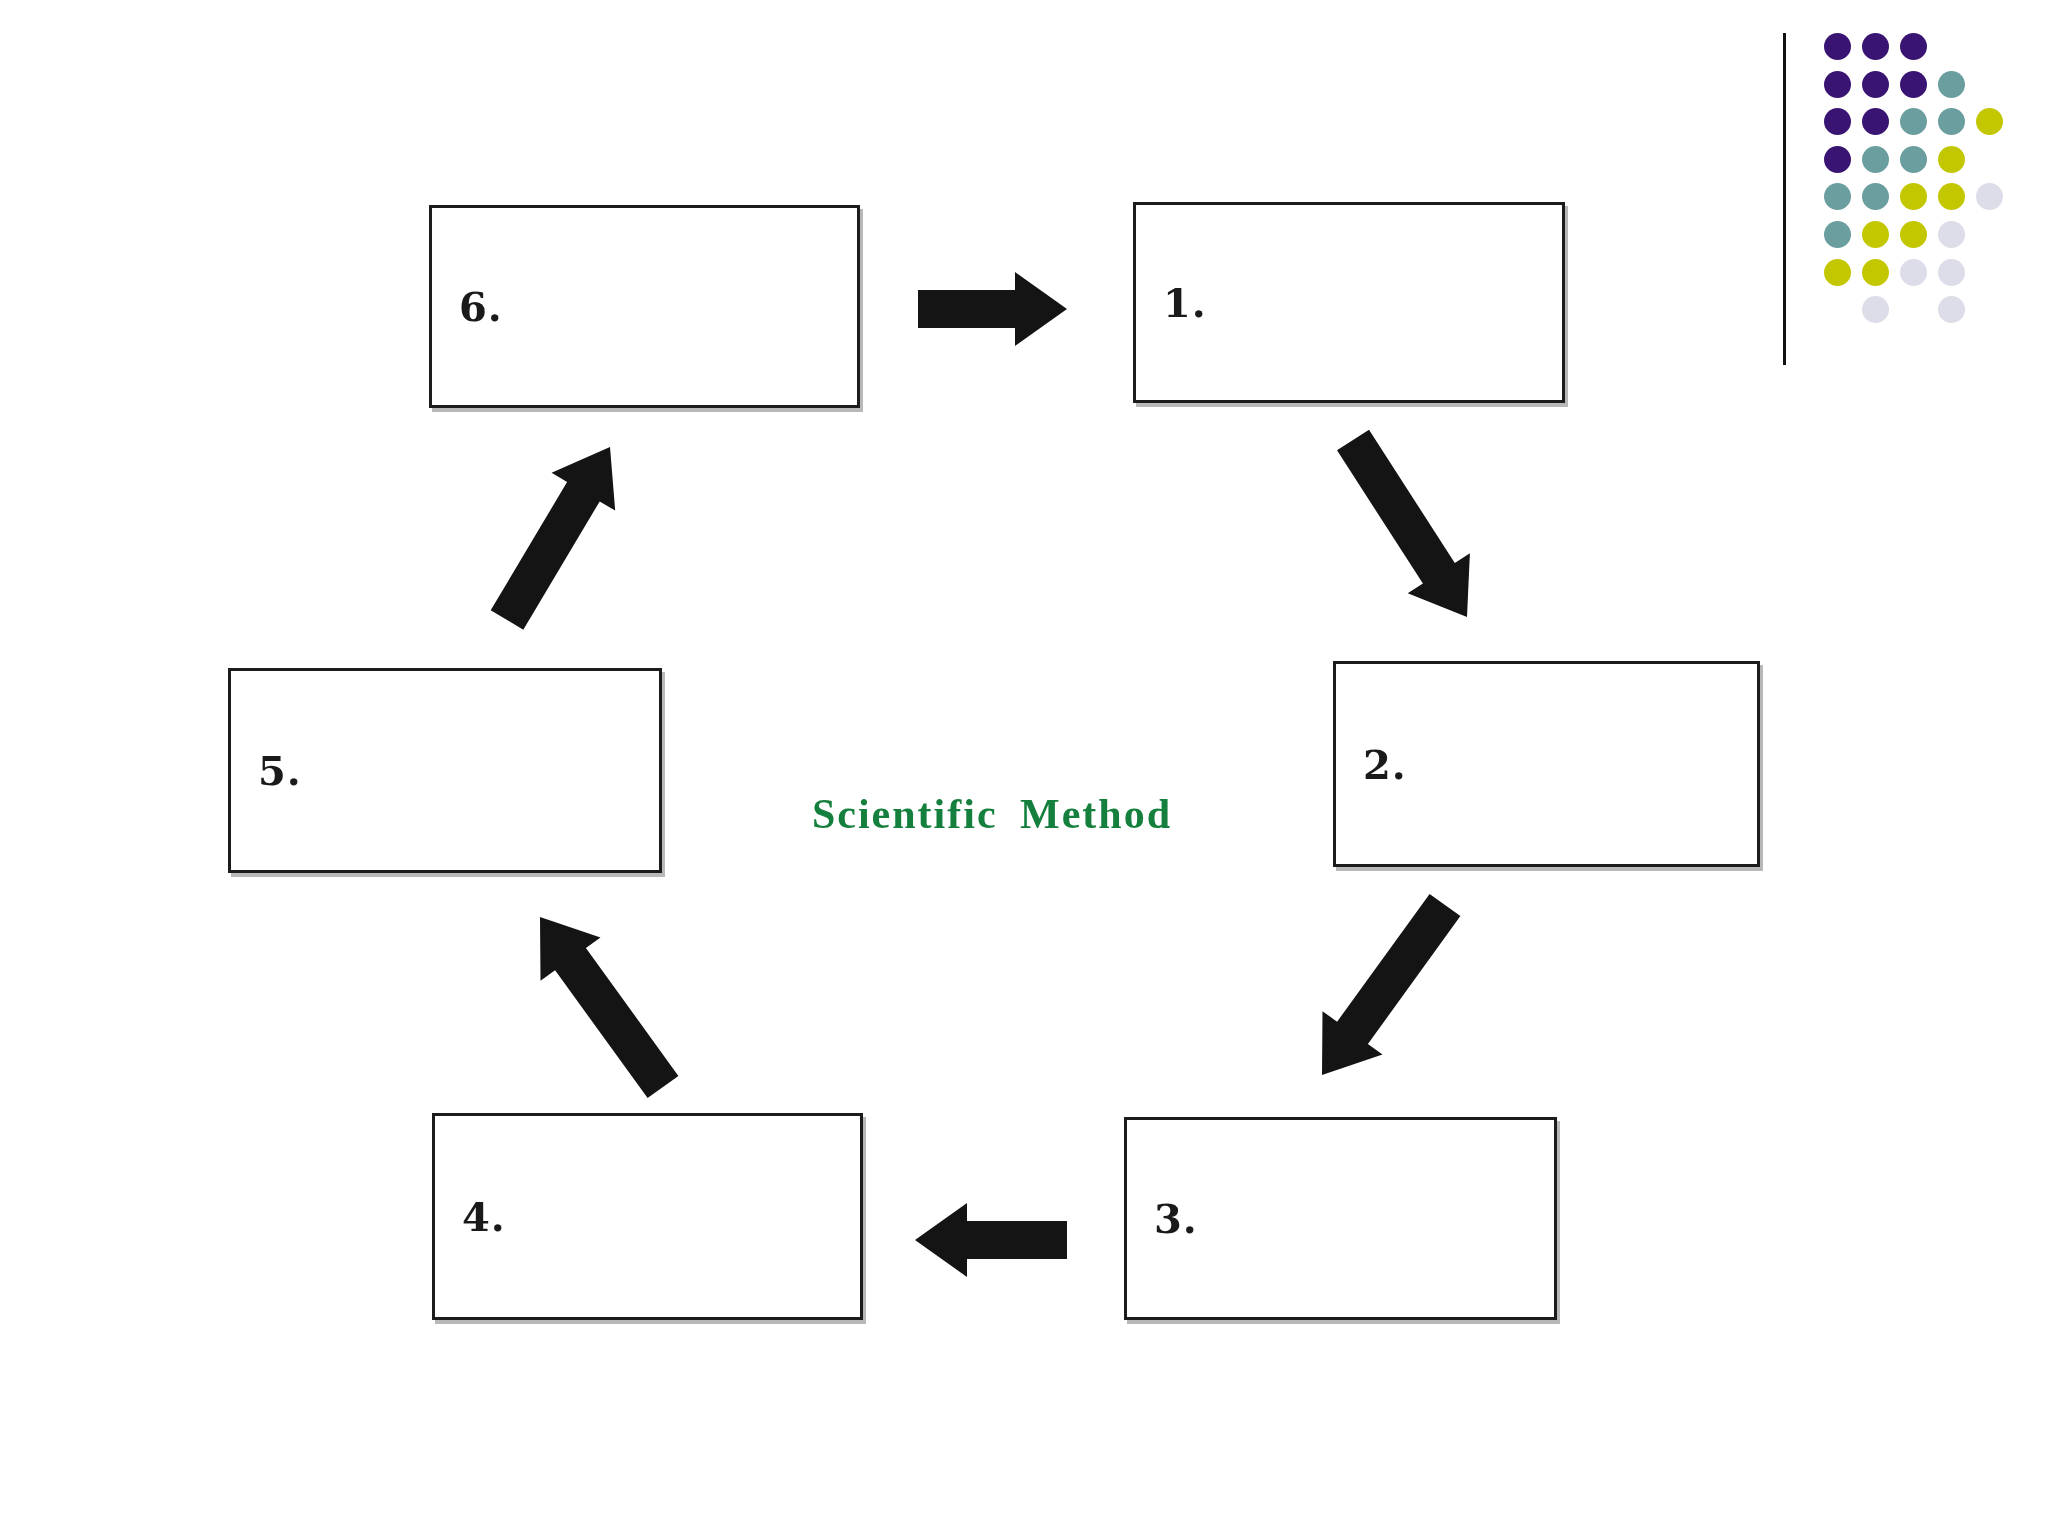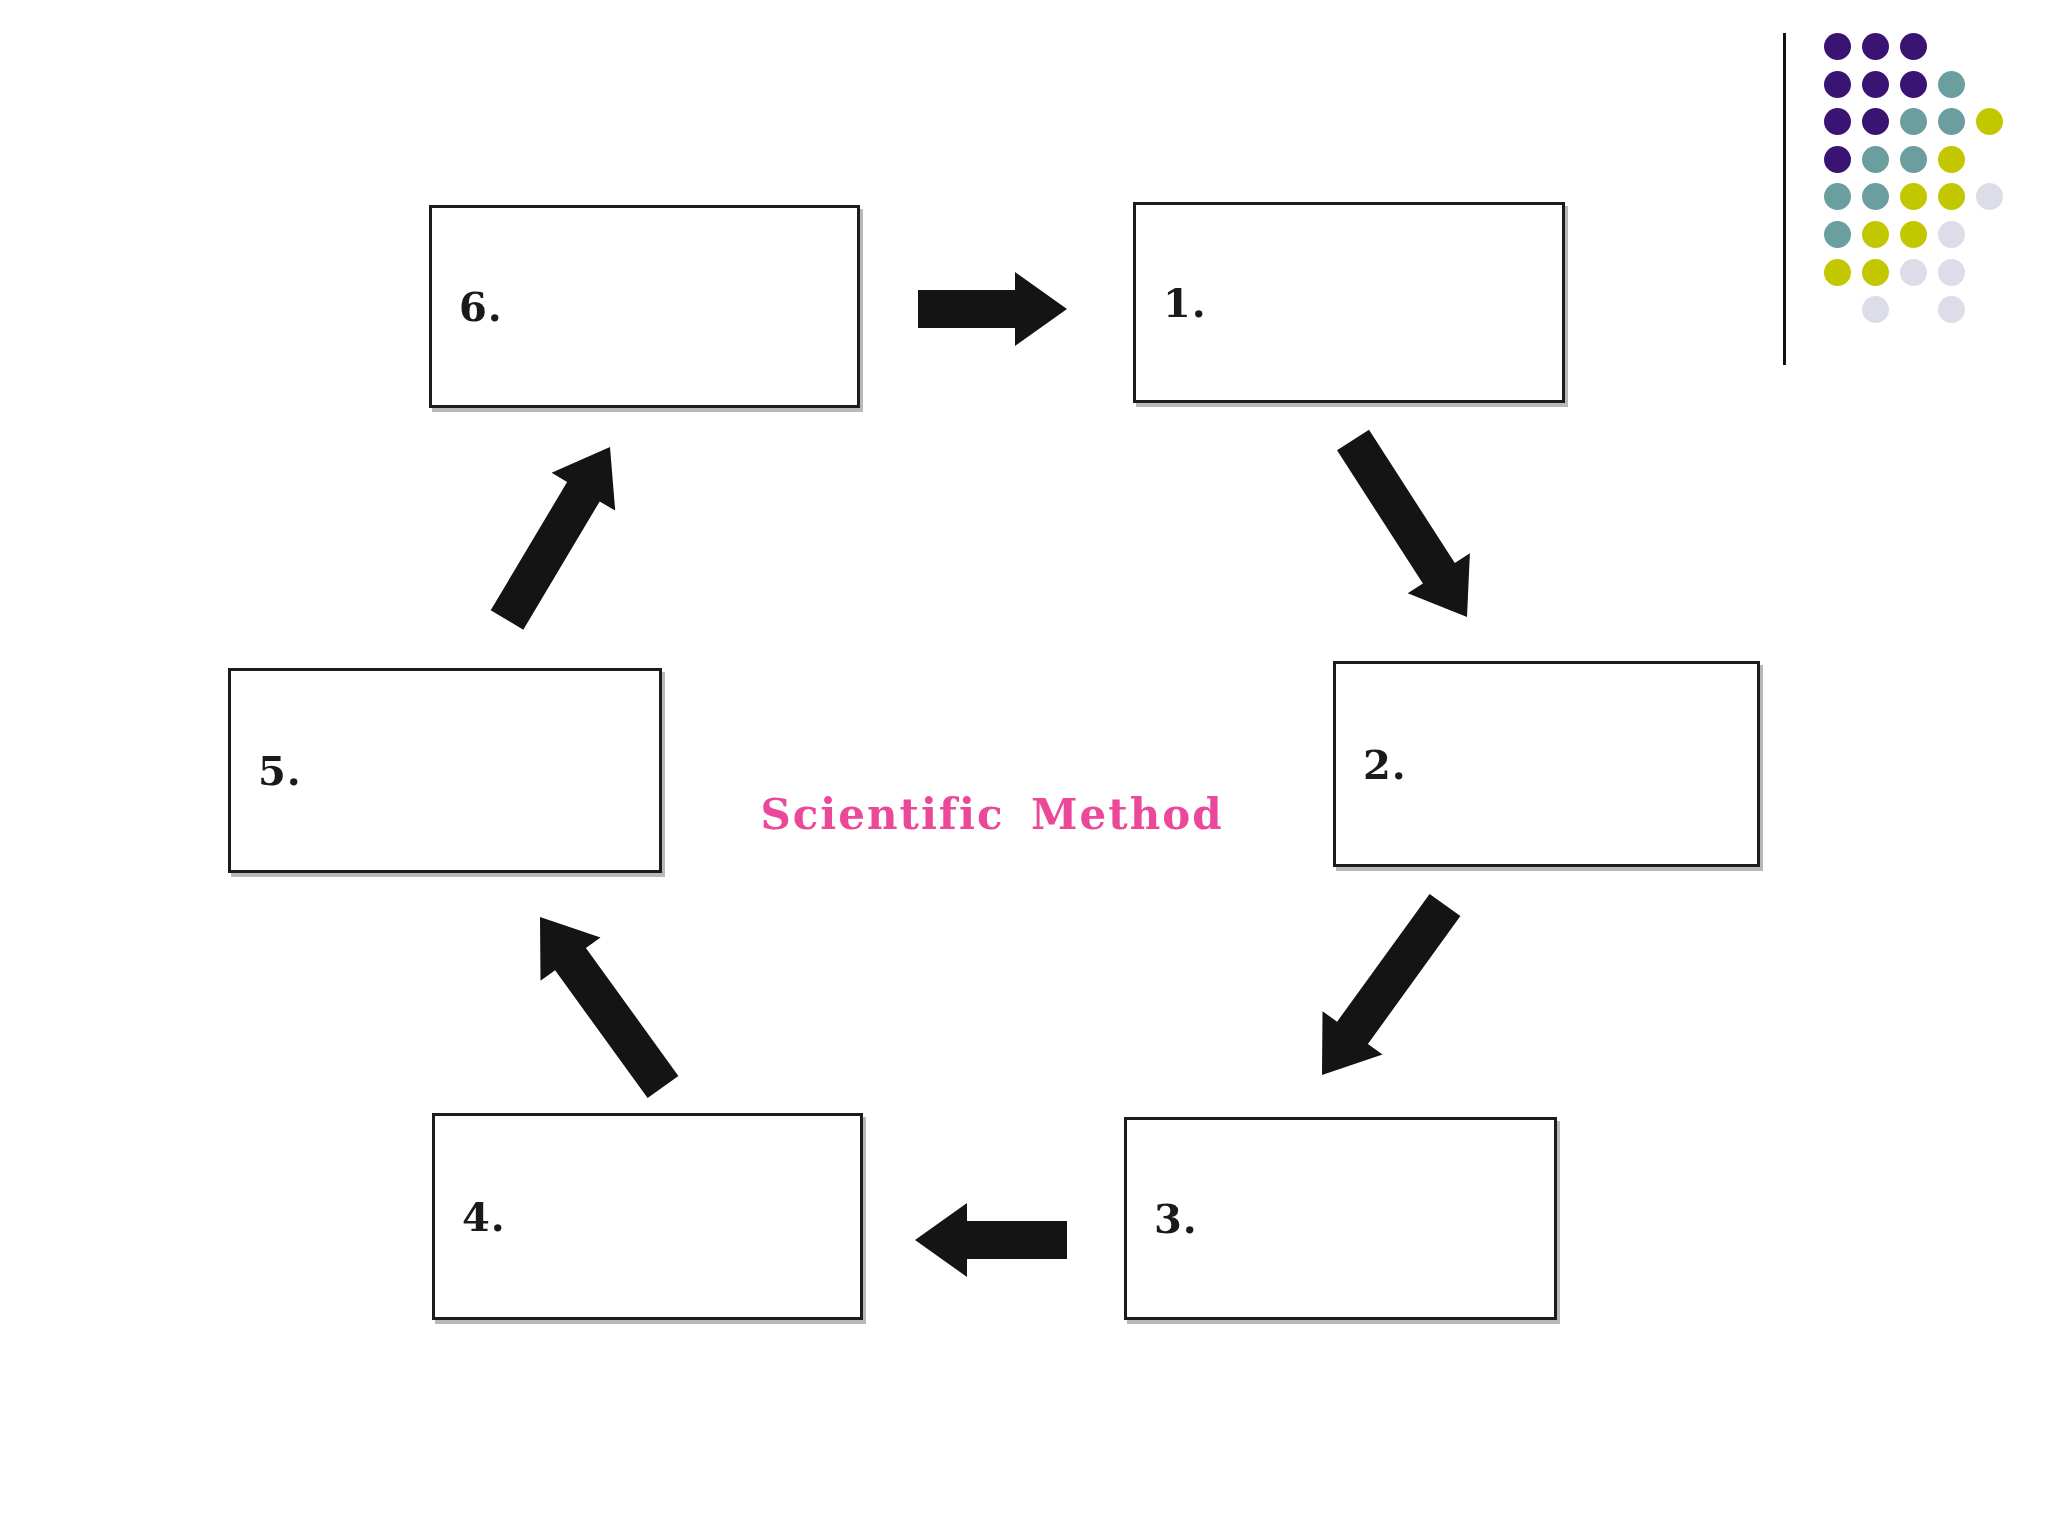--- a/index.html
+++ b/index.html
@@ -106,21 +106,21 @@
   <div class="flow-box" id="box-3" style="border-color: rgb(28, 28, 28);">
     <span class="box-number">3.</span>
   </div>
   <div class="flow-box" id="box-4" style="border-color: rgb(28, 28, 28);">
     <span class="box-number">4.</span>
   </div>
   <div class="flow-box" id="box-5" style="border-color: rgb(28, 28, 28);">
     <span class="box-number">5.</span>
   </div>
 
-  <div id="center-title" style="color: #ec4899;">Scientific Method</div>
+  <div id="center-title" style="color: #15803d; font-family: Liberation Serif, serif;">Scientific Method</div>
 
   <div id="divider-line" style="background: rgb(17, 17, 17);"></div>
   <div id="dot-pattern">
       <div class="dot" style="left: 0px; top: 0px; background: rgb(58, 20, 115);"></div>
       <div class="dot" style="left: 38px; top: 0px; background: rgb(58, 20, 115);"></div>
       <div class="dot" style="left: 76px; top: 0px; background: rgb(58, 20, 115);"></div>
       <div class="dot" style="left: 0px; top: 37.6px; background: rgb(58, 20, 115);"></div>
       <div class="dot" style="left: 38px; top: 37.6px; background: rgb(58, 20, 115);"></div>
       <div class="dot" style="left: 76px; top: 37.6px; background: rgb(58, 20, 115);"></div>
       <div class="dot" style="left: 114px; top: 37.6px; background: rgb(107, 158, 158);"></div>

